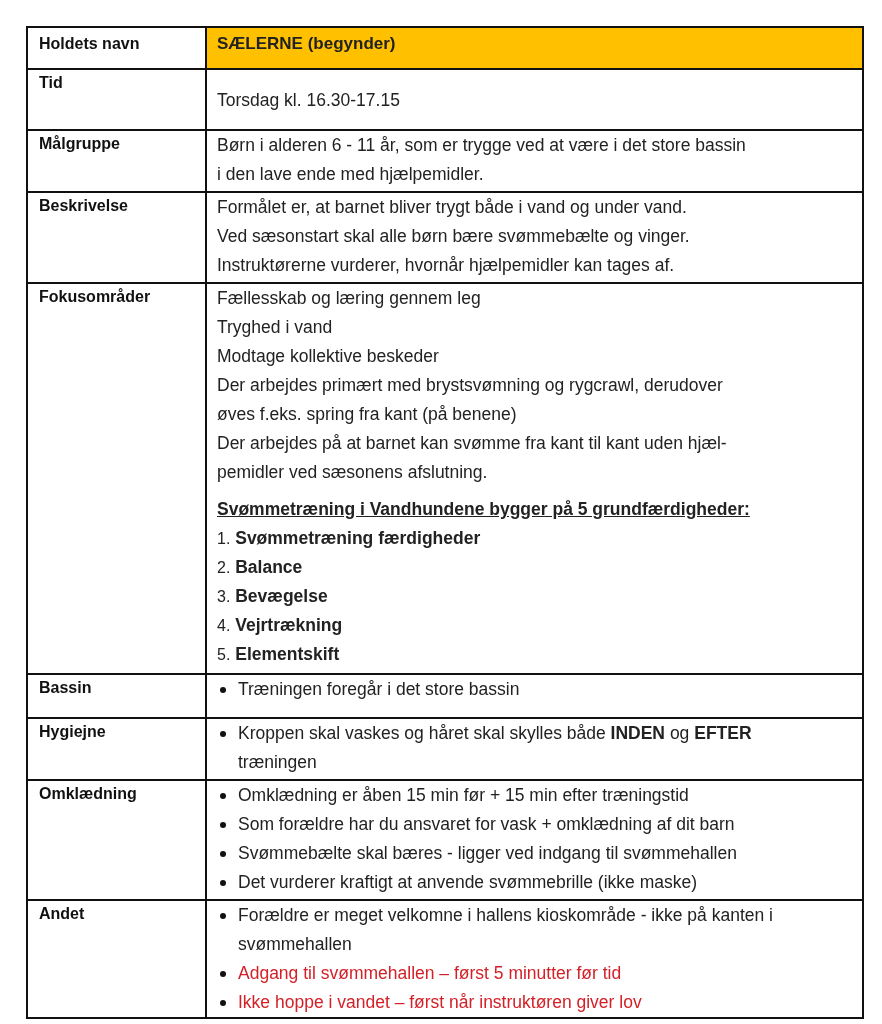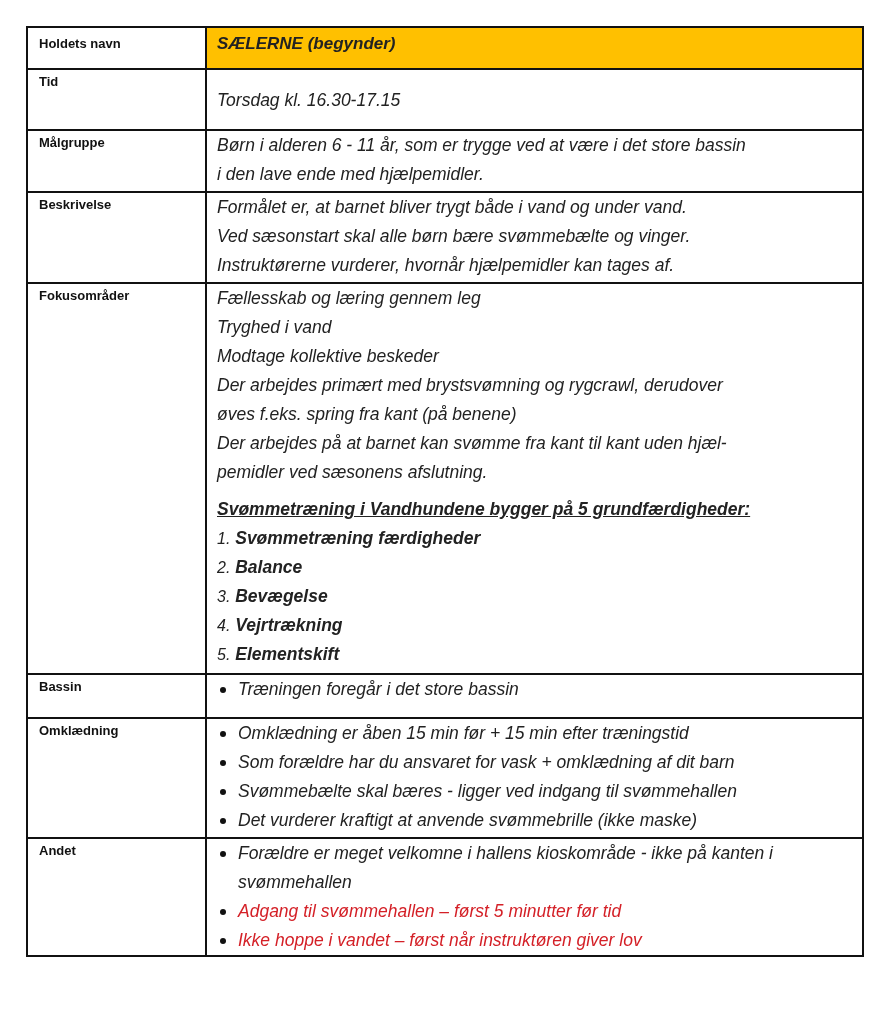--- a/index.html
+++ b/index.html
@@ -9,29 +9,28 @@
     position: absolute; left: 26px; top: 26px; width: 838px;
     border-collapse: collapse; table-layout: fixed;
   }
   .doc-table td {
     border: 2px solid #111;
     vertical-align: top;
     padding: 0;
   }
   .label-cell {
     width: 166px;
-    font-weight: bold; font-size: 13px;
+    font-weight: bold; font-size: 16px;
     padding: 4px 0 0 11px !important;
     color: #111;
   }
   .value-cell {
     font-size: 17.5px; line-height: 29px;
     padding: 0 0 0 10px !important;
     color: #222;
-    font-style: italic;
   }
   .hdr-value { background: #ffc000; font-weight: bold; font-size: 17px; padding-top: 4px !important; line-height: 24px; }
   .hdr-label { line-height: 24px; }
   .row-header td { height: 36px; }
   .row-tid td { height: 55px; border-radius: 11px; }
   .row-malgruppe td { height: 56px; }
   .row-beskrivelse td { height: 85px; }
   .row-fokus td { height: 385px; }
   .row-bassin td { height: 38px; }
   .row-hygiejne td { height: 56px; }
@@ -103,20 +102,28 @@
     </td>
   </tr>
   <tr class="row-bassin">
     <td class="label-cell">Bassin</td>
     <td class="value-cell">
       <ul class="bullets">
         <li>Træningen foregår i det store bassin</li>
       </ul>
     </td>
   </tr>
+  <tr class="row-hygiejne">
+    <td class="label-cell">Hygiejne</td>
+    <td class="value-cell">
+      <ul class="bullets">
+        <li><span>Kroppen skal vaskes og håret skal skylles både </span><span class="emph">INDEN</span><span> og </span><span class="emph">EFTER</span><br><span>træningen</span></li>
+      </ul>
+    </td>
+  </tr>
   <tr class="row-omkl">
     <td class="label-cell">Omklædning</td>
     <td class="value-cell">
       <ul class="bullets">
         <li>Omklædning er åben 15 min før + 15 min efter træningstid</li>
         <li>Som forældre har du ansvaret for vask + omklædning af dit barn</li>
         <li>Svømmebælte skal bæres - ligger ved indgang til svømmehallen</li>
         <li>Det vurderer kraftigt at anvende svømmebrille (ikke maske)</li>
       </ul>
     </td>

